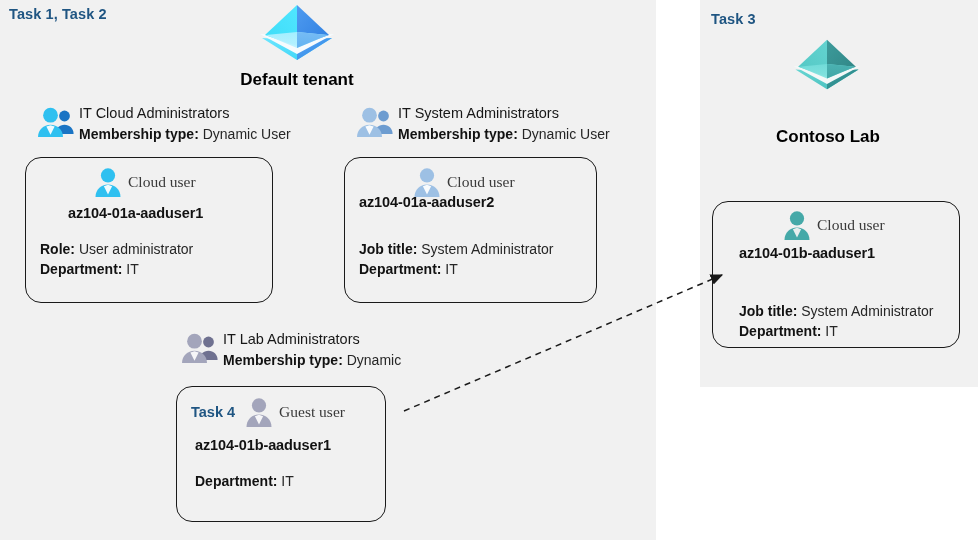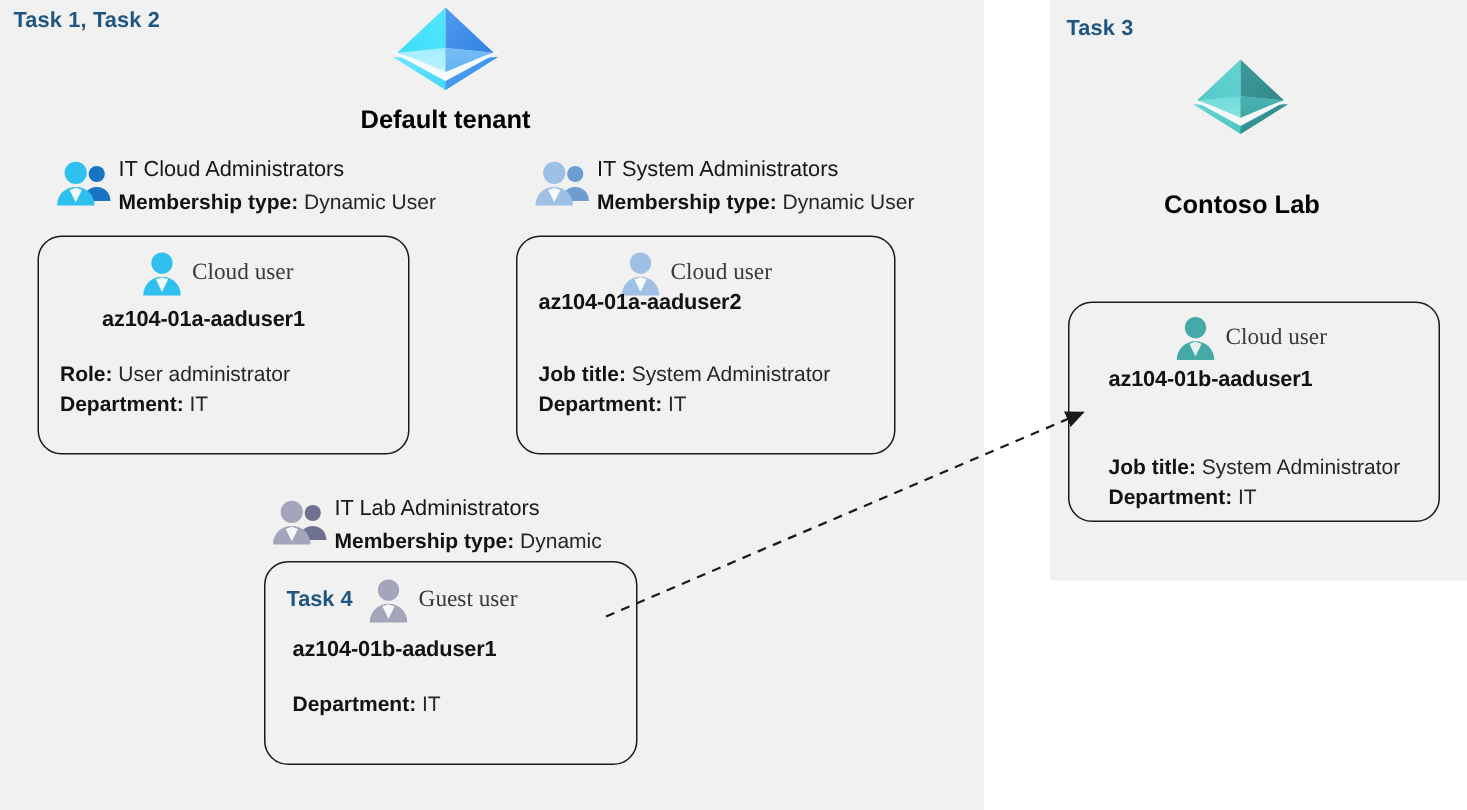--- a/index.html
+++ b/index.html
@@ -227,21 +227,21 @@
       <path d="M1 31c0-7.3 5.6-12.3 12.5-12.3S26 23.7 26 31z" fill="#a3a5bb"></path>
       <path d="M13.5 19.2 9.4 20.6l4.1 8.2 4.1-8.2z" fill="#ffffff" opacity="0.9"></path>
     </svg>
   </span>
   <span class="group-text">
     <div class="group-name">IT Lab Administrators</div>
     <div class="group-meta"><b>Membership type:</b> <span>Dynamic</span></div>
   </span>
 </div>
 
-<div class="card" style="left:176px;top:374px;width:249px;height:136px;">
+<div class="card" style="left:176px;top:386px;width:210px;height:136px;">
   <span class="card-head" style="left:14px;top:10px;">
     <span class="task-inline">Task 4</span>
     <span>
       <svg width="28" height="30" viewBox="0 0 28 30" aria-hidden="true">
         <circle cx="14" cy="8.4" r="7.1" fill="#a3a5bb"></circle>
         <path d="M1.5 30c0-7.3 5.6-12.5 12.5-12.5S26.5 22.7 26.5 30z" fill="#a3a5bb"></path>
         <path d="M14 17.8 9.9 19.2 14 27.6l4.1-8.4z" fill="#ffffff" opacity="0.9"></path>
       </svg>
     </span>
     <span class="utype">Guest user</span>

